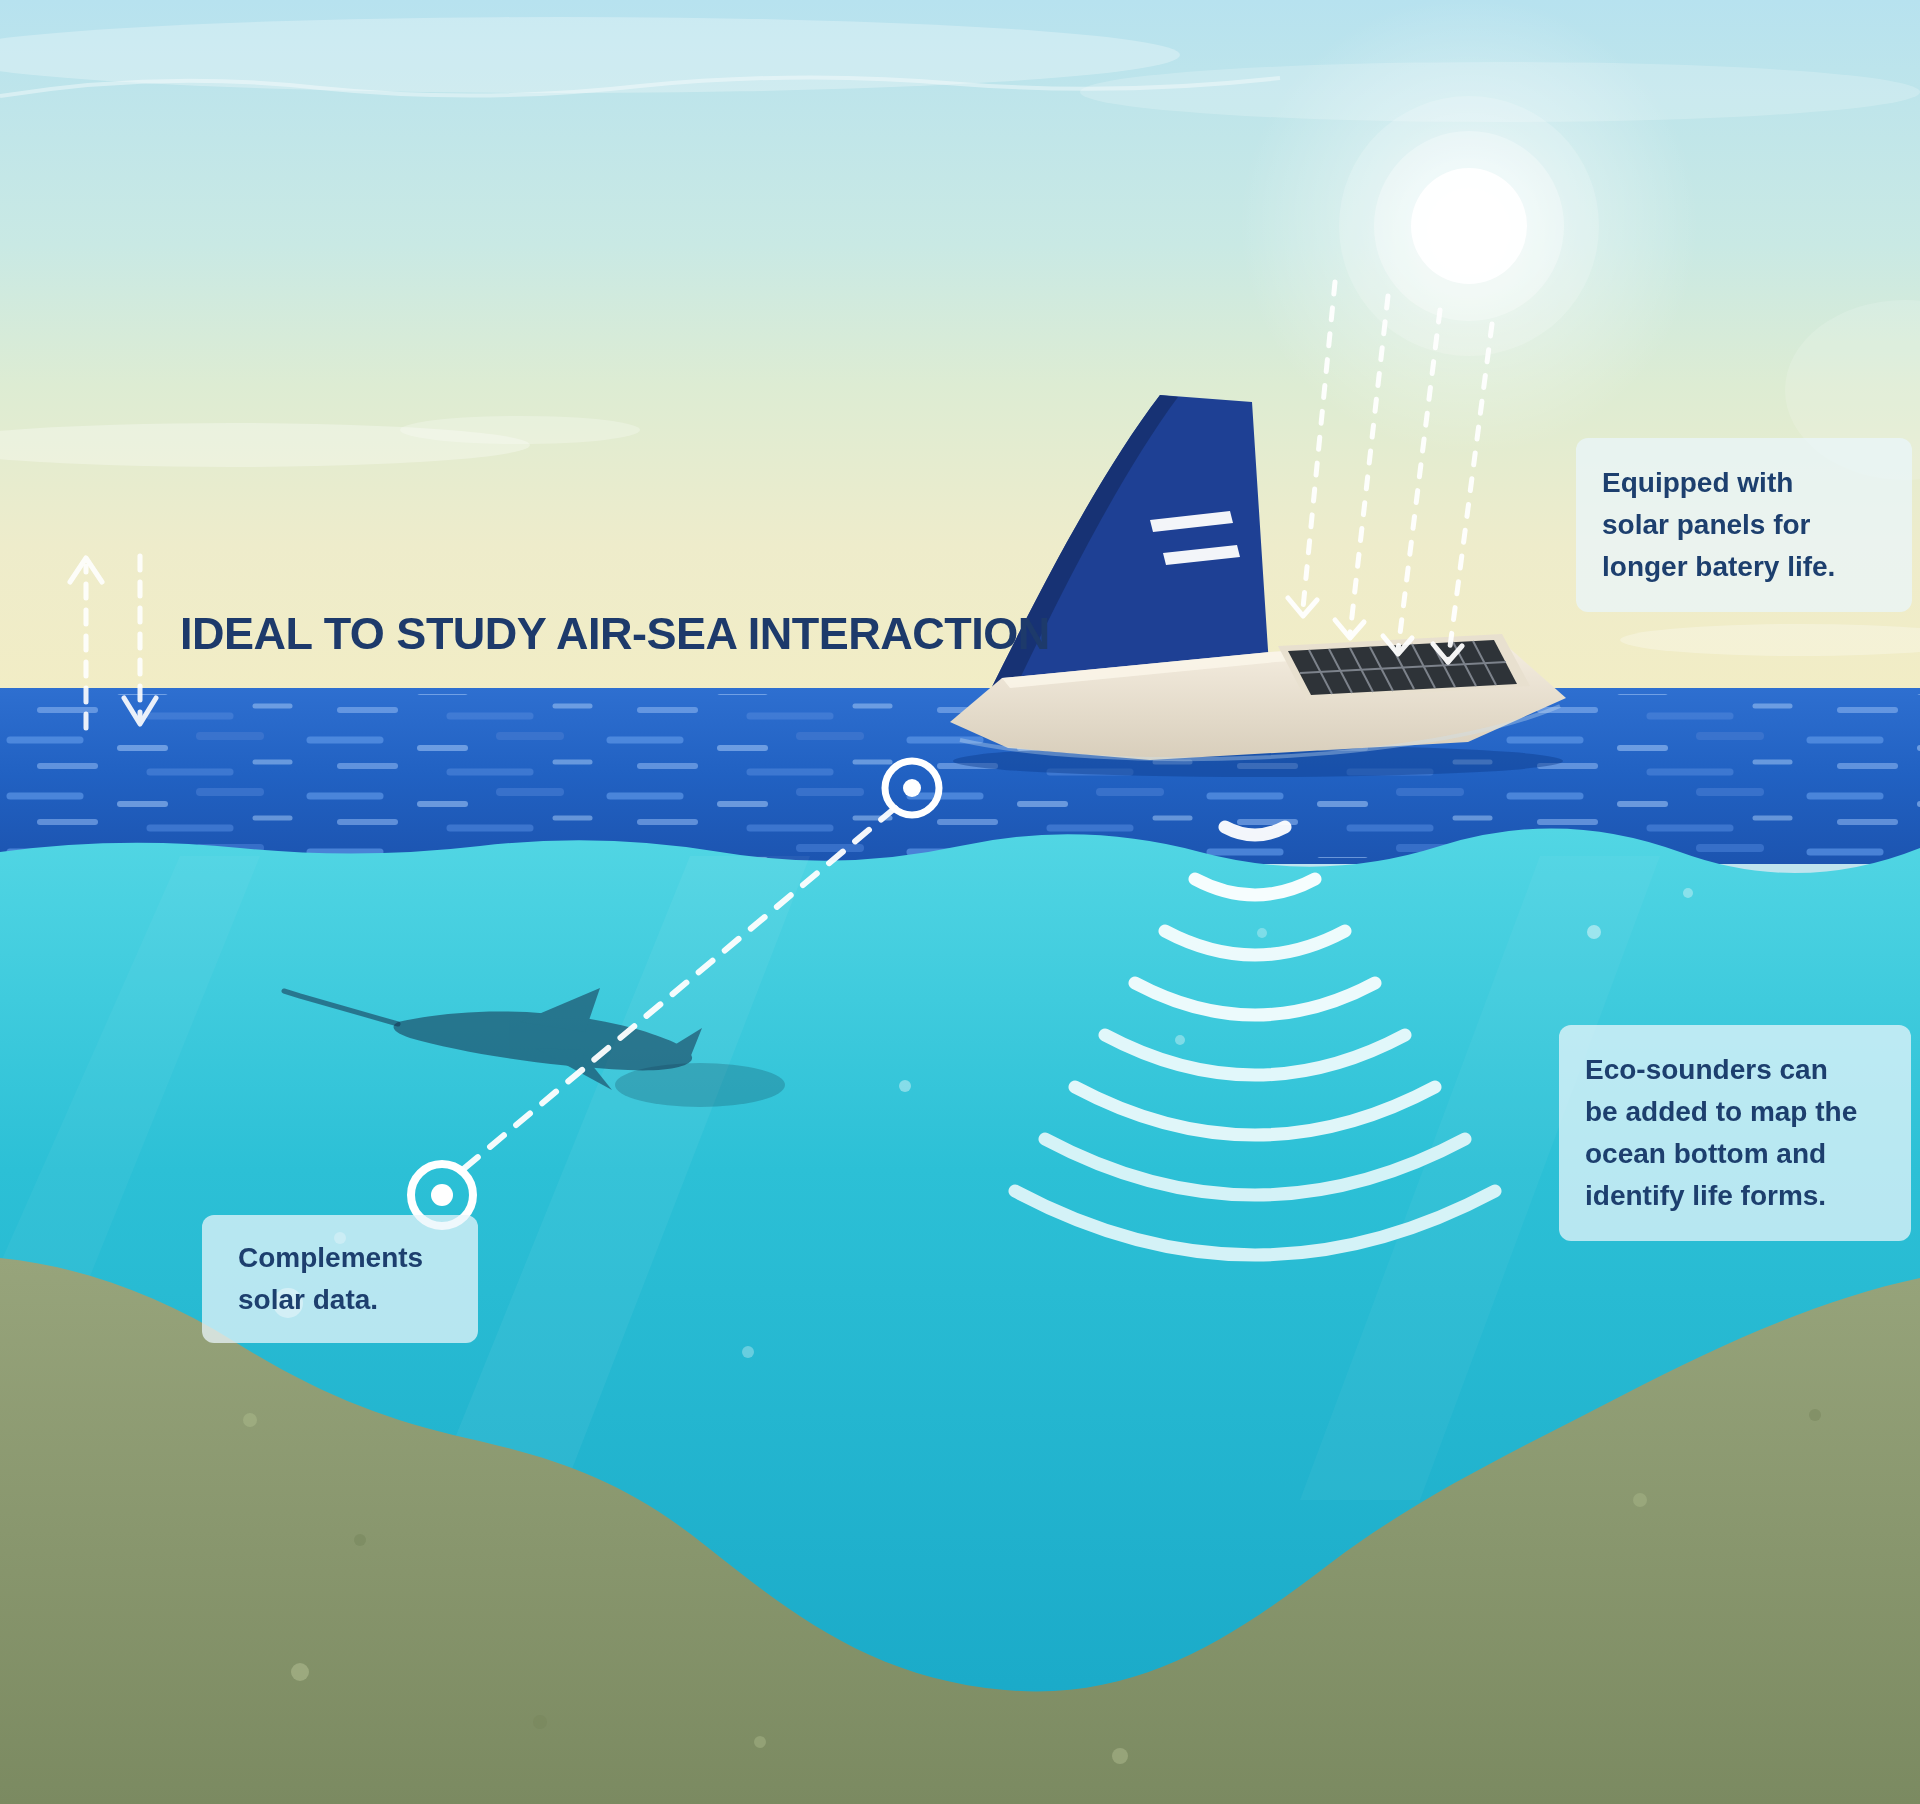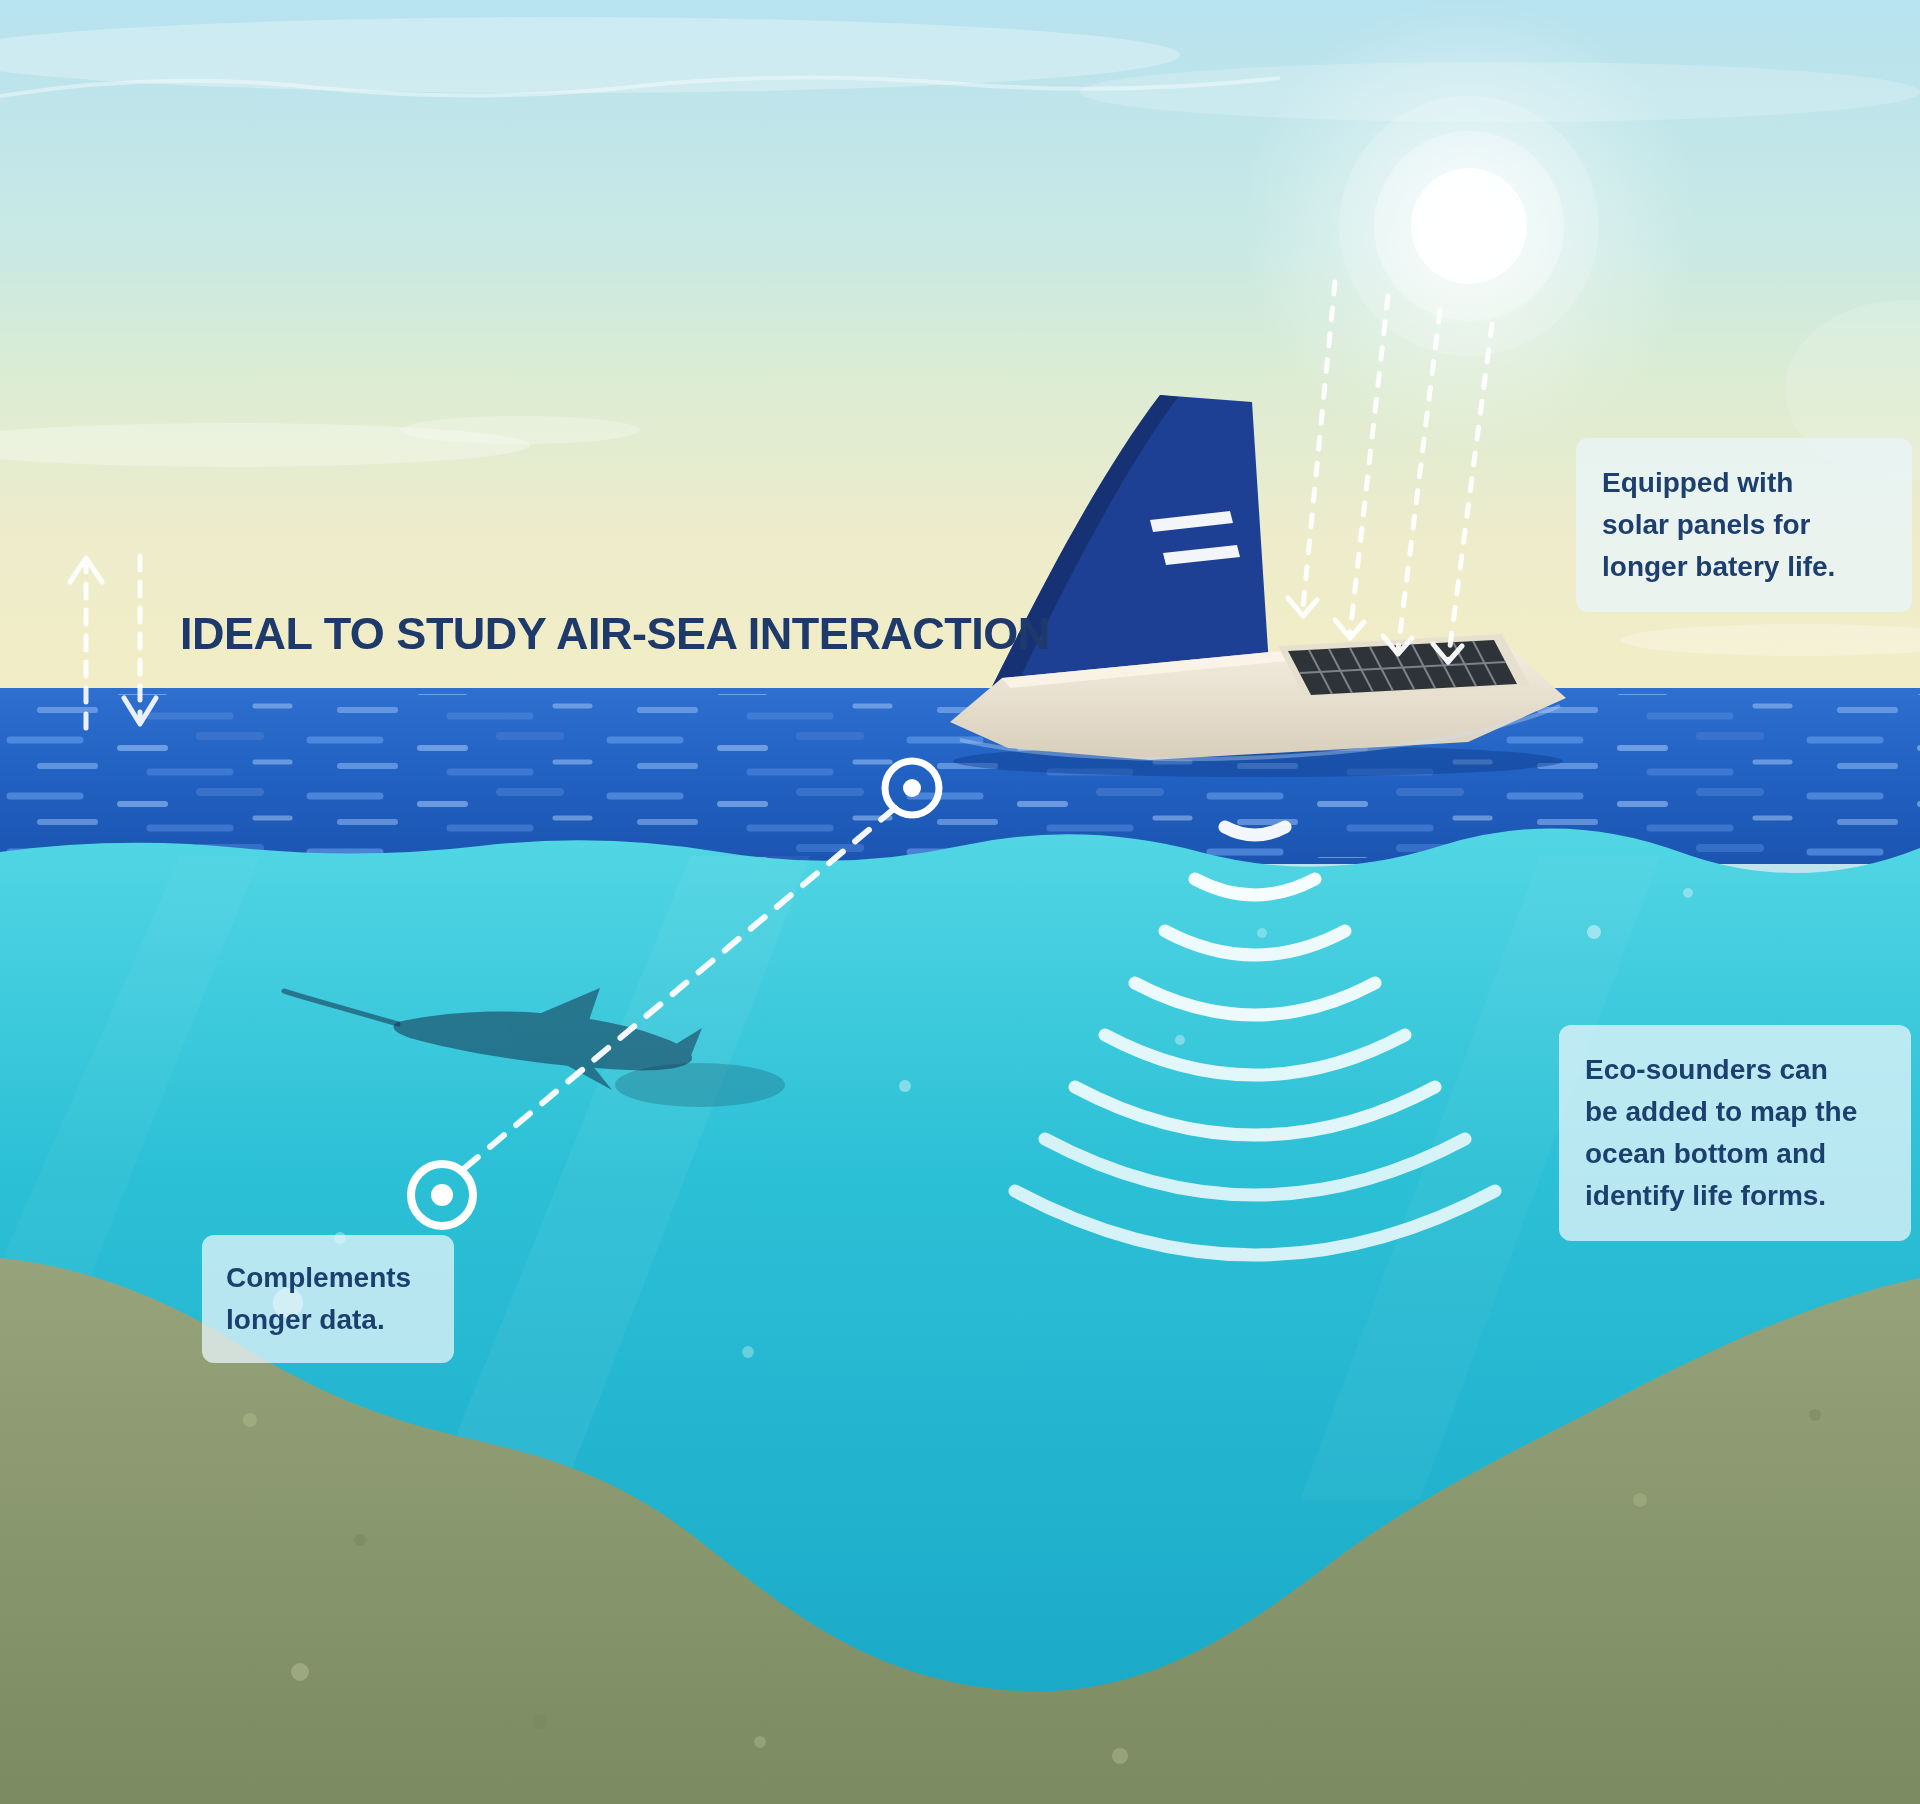--- a/index.html
+++ b/index.html
@@ -26,21 +26,21 @@
     position: absolute;
     background: rgba(233, 246, 251, 0.74);
     border-radius: 12px;
     color: #1d3f6e;
     font-weight: bold;
     font-size: 28px;
   }
   .callout .line { line-height: 1.5; white-space: nowrap; }
   .callout-solar  { left: 1576px; top: 438px;  width: 284px; padding: 24px 26px; }
   .callout-echo   { left: 1559px; top: 1025px; width: 300px; padding: 24px 26px; }
-  .callout-glider { left: 202px;  top: 1215px; width: 204px; padding: 22px 24px; margin-top: 20px; }
+  .callout-glider { left: 202px;  top: 1215px; width: 204px; padding: 22px 36px; }
 </style>
 </head>
 <body>
 
 <div class="stage">
 
   <svg width="1920" height="1804" viewBox="0 0 1920 1804">
     <defs>
       <linearGradient id="skyGrad" x1="0" y1="0" x2="0" y2="1">
         <stop offset="0" stop-color="#b7e2ef"></stop>
@@ -232,16 +232,16 @@
 
   <div class="callout callout-echo">
     <div class="line">Eco-sounders can</div>
     <div class="line">be added to map the</div>
     <div class="line">ocean bottom and</div>
     <div class="line">identify life forms.</div>
   </div>
 
   <div class="callout callout-glider">
     <div class="line">Complements</div>
-    <div class="line">longer data.</div>
+    <div class="line">solar data.</div>
   </div>
 
 </div>
 
 </body></html>

